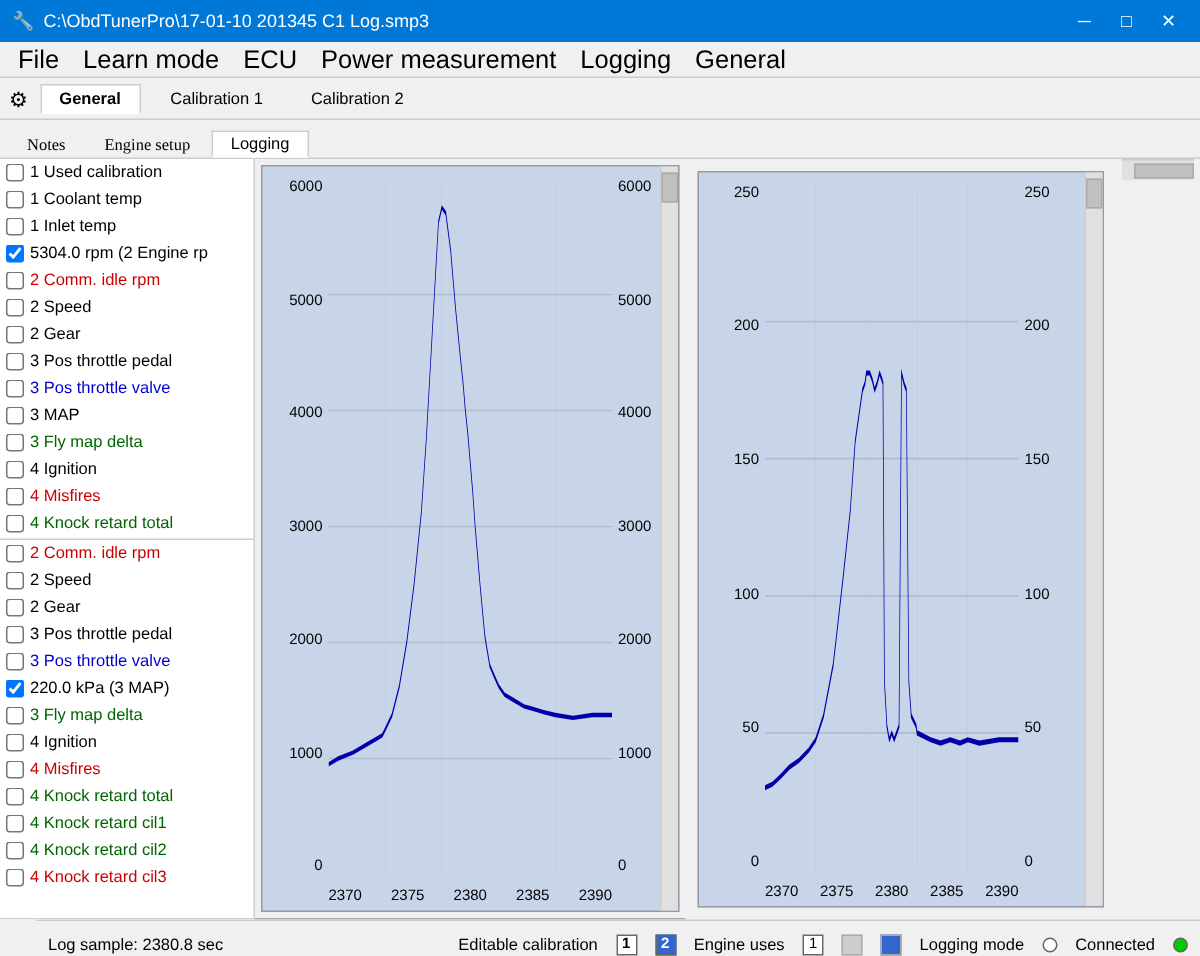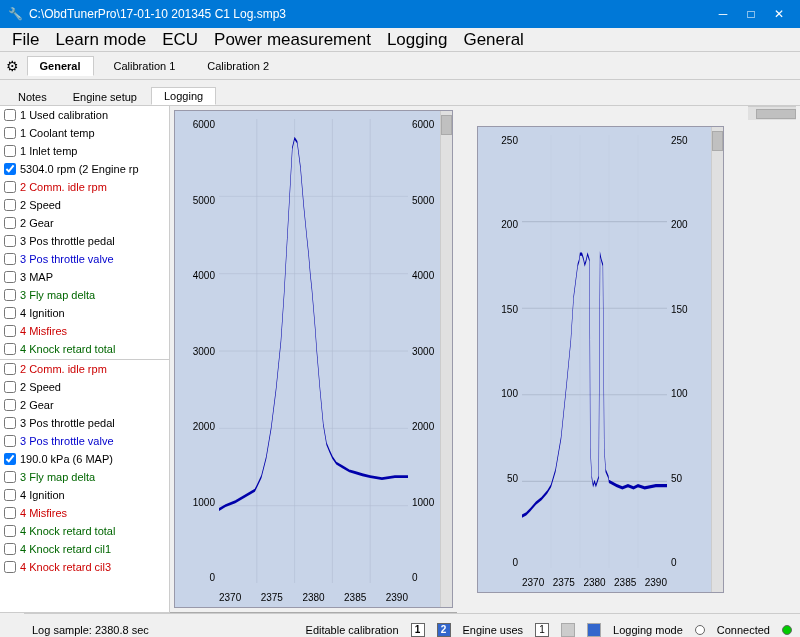--- a/index.html
+++ b/index.html
@@ -78,20 +78,21 @@
       border-bottom: 1px solid white;
       padding: 2px 12px;
       font-size: 11px;
       cursor: pointer;
     }
     .sub-tab-inactive {
       padding: 2px 12px;
       font-size: 11px;
       cursor: pointer;
       margin-right: 2px;
+      font-family: Liberation Serif, serif;
     }
 
     .main-content {
       display: flex;
       height: calc(637px - 28px - 24px - 28px - 26px - 24px);
       background: #f0f0f0;
     }
 
     .left-panel {
       width: 170px;
@@ -287,41 +288,45 @@
       <div class="list-item">
         <input type="checkbox" style="">
         <span class="color-1">3 Pos throttle pedal</span>
       </div>
       <div class="list-item">
         <input type="checkbox" style="">
         <span class="color-3">3 Pos throttle valve</span>
       </div>
       <div class="list-item">
         <input type="checkbox" checked="" style="">
-        <span class="color-1">190.0 kPa (6 MAP)</span>
+        <span class="color-1">220.0 kPa (3 MAP)</span>
       </div>
       <div class="list-item">
         <input type="checkbox" style="">
         <span class="color-green">3 Fly map delta</span>
       </div>
       <div class="list-item">
         <input type="checkbox" style="">
         <span class="color-1">4 Ignition</span>
       </div>
       <div class="list-item">
         <input type="checkbox" style="">
         <span class="color-2">4 Misfires</span>
       </div>
       <div class="list-item">
         <input type="checkbox" style="">
         <span class="color-green">4 Knock retard total</span>
       </div>
       <div class="list-item">
         <input type="checkbox" style="">
         <span class="color-green">4 Knock retard cil1</span>
+      </div>
+      <div class="list-item">
+        <input type="checkbox" style="">
+        <span class="color-green">4 Knock retard cil2</span>
       </div>
       <div class="list-item">
         <input type="checkbox" style="">
         <span class="color-2">4 Knock retard cil3</span>
       </div>
     </div>
   </div>
 
   <div class="right-panel">
 
@@ -414,21 +419,21 @@
           <span>2390</span>
         </div>
 
         <div style="position:absolute; right:0; top:0; width:12px; height:100%; background:#e0e0e0; border-left:1px solid #ccc; display:flex; flex-direction:column;">
           <div style="width:100%; height:20px; background:#c0c0c0; border:1px solid #aaa; margin-top:4px;"></div>
         </div>
       </div>
     </div>
 
     <div style="flex:1; display:flex; flex-direction:column;">
-      <div style="flex:1; position:relative; margin: 20px; background: #c8d4e8; border: 1px solid #99a;">
+      <div style="flex:1; position:relative; margin: 8px; background: #c8d4e8; border: 1px solid #99a;">
 
         <div style="position:absolute; top:8px; left:0; width:44px; bottom:24px; display:flex; flex-direction:column; justify-content:space-between; align-items:flex-end; padding-right:4px; font-size:10px;">
           <span>250</span>
           <span>200</span>
           <span>150</span>
           <span>100</span>
           <span>50</span>
           <span>0</span>
         </div>
 

